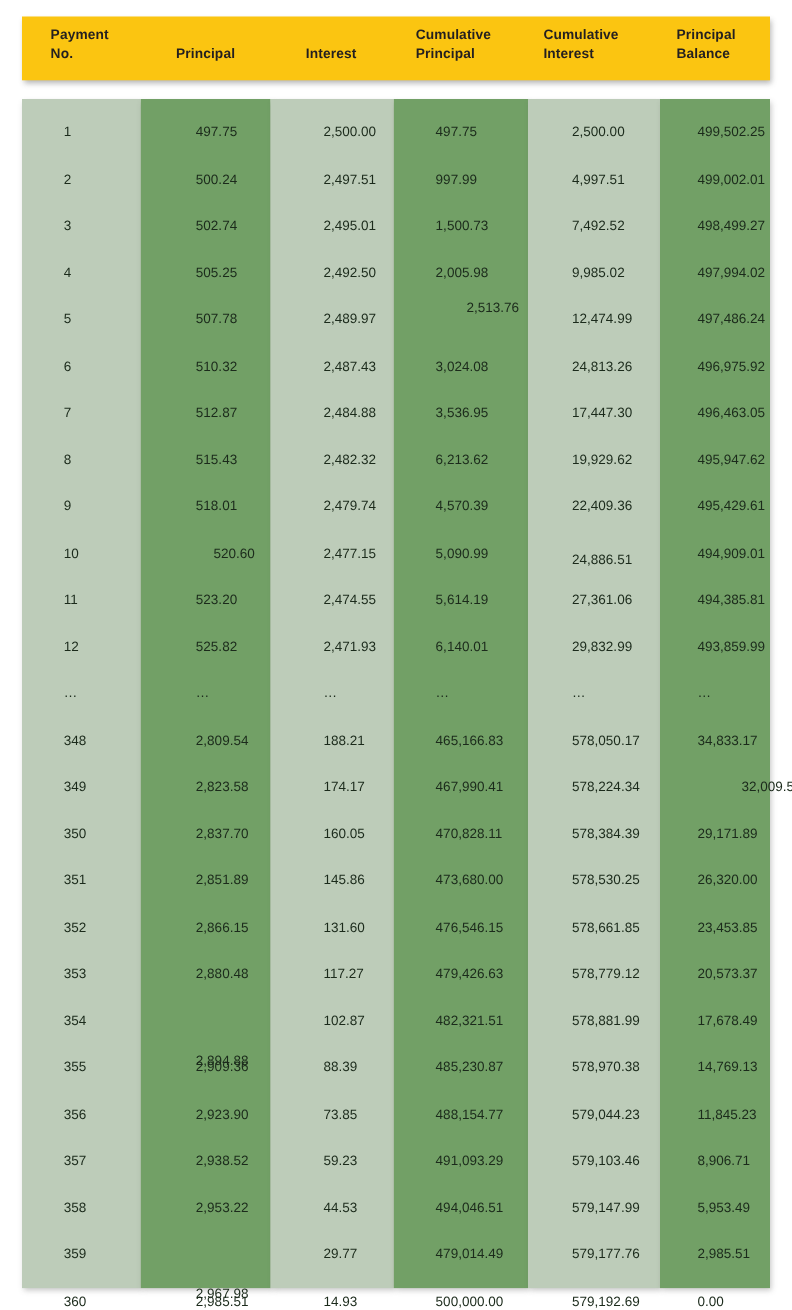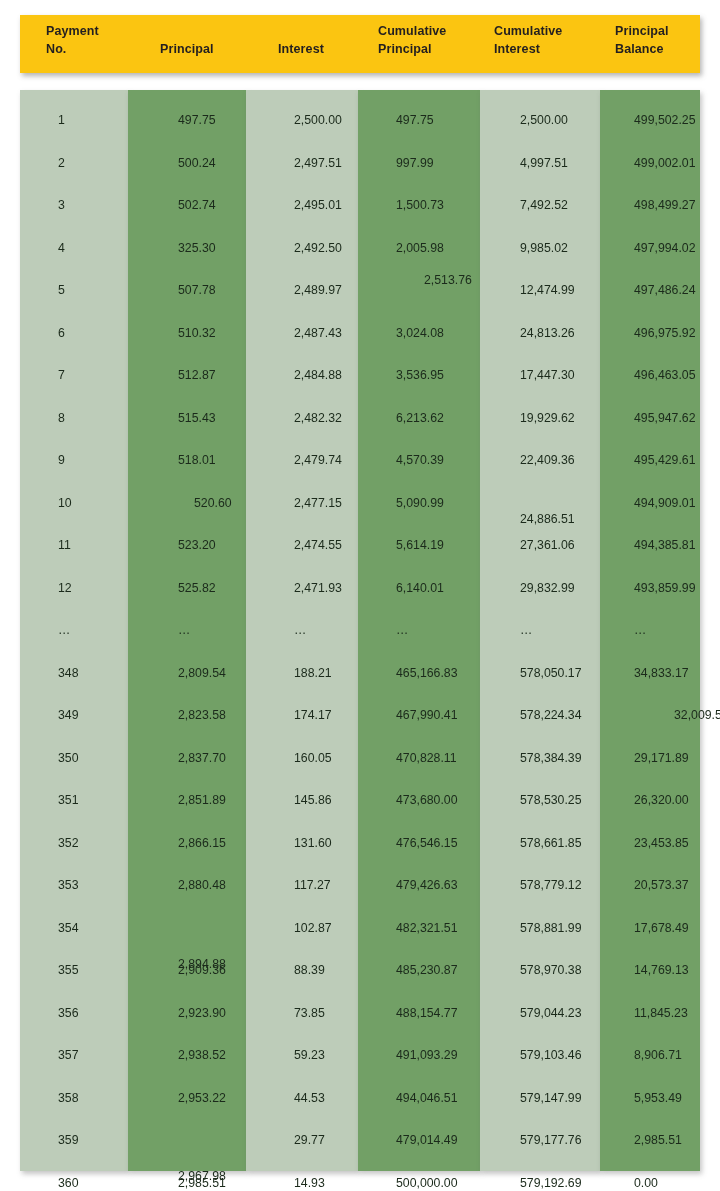--- a/index.html
+++ b/index.html
@@ -136,21 +136,21 @@
         <div class="cell" style="top: 915.5px;">356</div>
         <div class="cell" style="top: 958px;">357</div>
         <div class="cell" style="top: 1000.5px;">358</div>
         <div class="cell" style="top: 1043px;">359</div>
         <div class="cell" style="top: 1085.5px;">360</div>
       </div>
     <div class="col col1 dark">
         <div class="cell" style="top: 23px;">497.75</div>
         <div class="cell" style="top: 65.5px;">500.24</div>
         <div class="cell" style="top: 108px;">502.74</div>
-        <div class="cell" style="top: 150.5px;">325.30</div>
+        <div class="cell" style="top: 150.5px;">505.25</div>
         <div class="cell" style="top: 193px;">507.78</div>
         <div class="cell" style="top: 235.5px;">510.32</div>
         <div class="cell" style="top: 278px;">512.87</div>
         <div class="cell" style="top: 320.5px;">515.43</div>
         <div class="cell" style="top: 363px;">518.01</div>
         <div class="cell" style="top: 405.5px; margin-left: 16px;">520.60</div>
         <div class="cell" style="top: 448px;">523.20</div>
         <div class="cell" style="top: 490.5px;">525.82</div>
         <div class="cell ell" style="top: 533px;">…</div>
         <div class="cell" style="top: 575.5px;">2,809.54</div>
@@ -226,21 +226,21 @@
     <div class="col col4 light">
         <div class="cell" style="top: 23px;">2,500.00</div>
         <div class="cell" style="top: 65.5px;">4,997.51</div>
         <div class="cell" style="top: 108px;">7,492.52</div>
         <div class="cell" style="top: 150.5px;">9,985.02</div>
         <div class="cell" style="top: 193px;">12,474.99</div>
         <div class="cell" style="top: 235.5px;">24,813.26</div>
         <div class="cell" style="top: 278px;">17,447.30</div>
         <div class="cell" style="top: 320.5px;">19,929.62</div>
         <div class="cell" style="top: 363px;">22,409.36</div>
-        <div class="cell" style="top: 422px;">24,886.51</div>
+        <div class="cell" style="top: 412px;">24,886.51</div>
         <div class="cell" style="top: 448px;">27,361.06</div>
         <div class="cell" style="top: 490.5px;">29,832.99</div>
         <div class="cell ell" style="top: 533px;">…</div>
         <div class="cell" style="top: 575.5px;">578,050.17</div>
         <div class="cell" style="top: 618px;">578,224.34</div>
         <div class="cell" style="top: 660.5px;">578,384.39</div>
         <div class="cell" style="top: 703px;">578,530.25</div>
         <div class="cell" style="top: 745.5px;">578,661.85</div>
         <div class="cell" style="top: 788px;">578,779.12</div>
         <div class="cell" style="top: 830.5px;">578,881.99</div>

